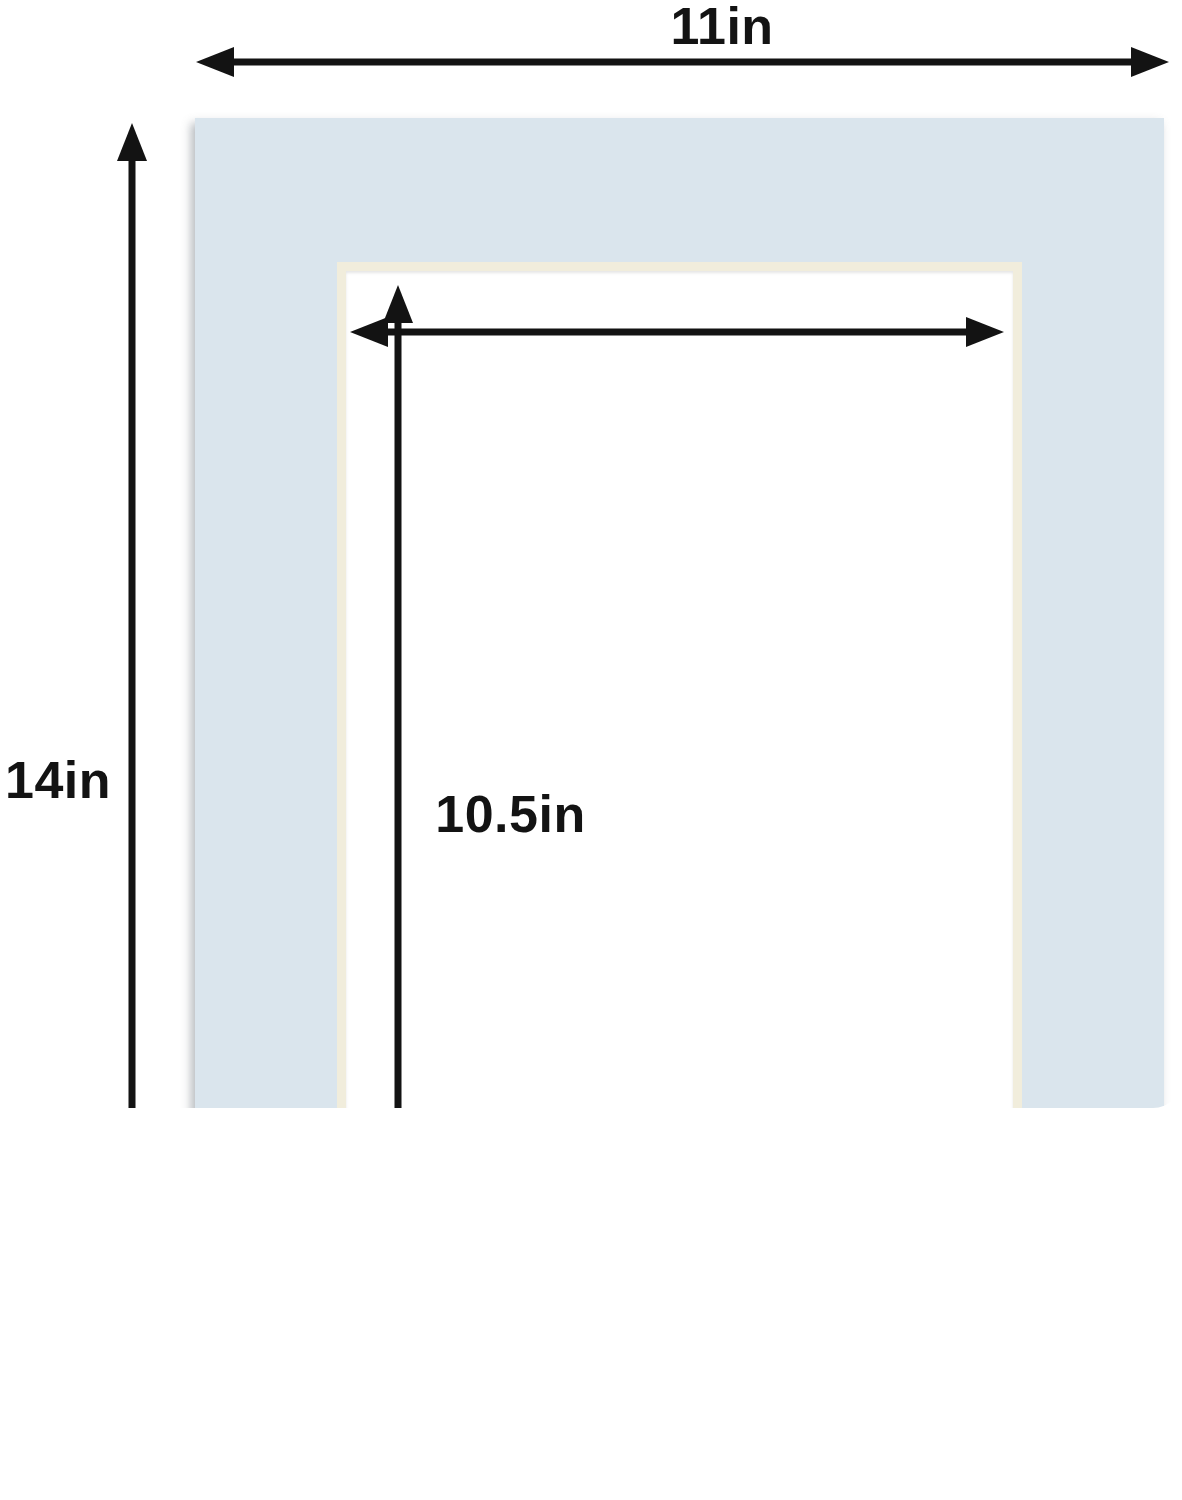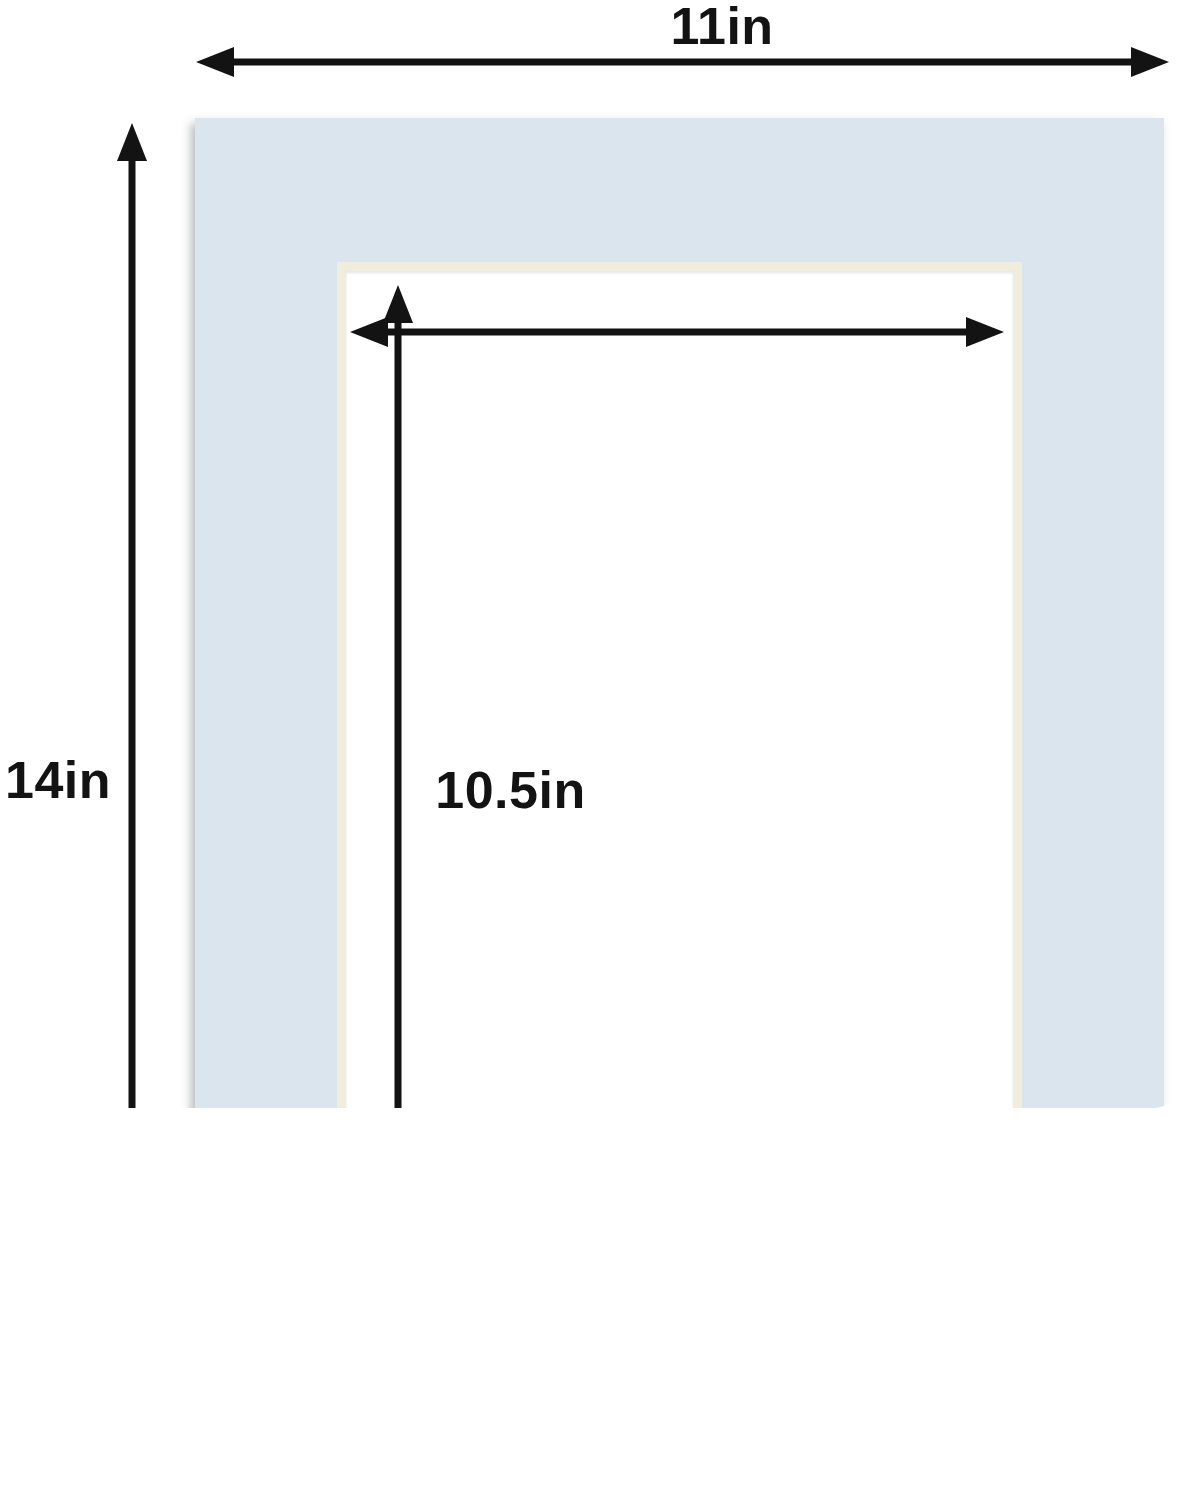--- a/index.html
+++ b/index.html
@@ -50,21 +50,21 @@
     position: absolute;
     color: var(--arrow, #131313);
     font-weight: 700;
     text-align: center;
     letter-spacing: 0.5px;
     white-space: nowrap;
   }
   .label-overall-width  { left: 622px; top: 0px;   width: 200px; font-size: 52px; line-height: 52px; }
   .label-overall-height { left: -8px;  top: 754px; width: 132px; font-size: 52px; line-height: 52px; }
   .label-opening-width  { left: 642px; top: 356px; width: 160px; font-size: 48px; line-height: 50px; }
-  .label-opening-height { left: 423px; top: 764px; width: 175px; font-size: 52px; line-height: 52px; }
+  .label-opening-height { left: 423px; top: 788px; width: 175px; font-size: 52px; line-height: 52px; }
 </style>
 </head>
 <body>
 
 <div class="canvas">
 
   <div class="mat-board">
     <div class="mat-opening" style="left:142px; top:144px;"></div>
   </div>
 

